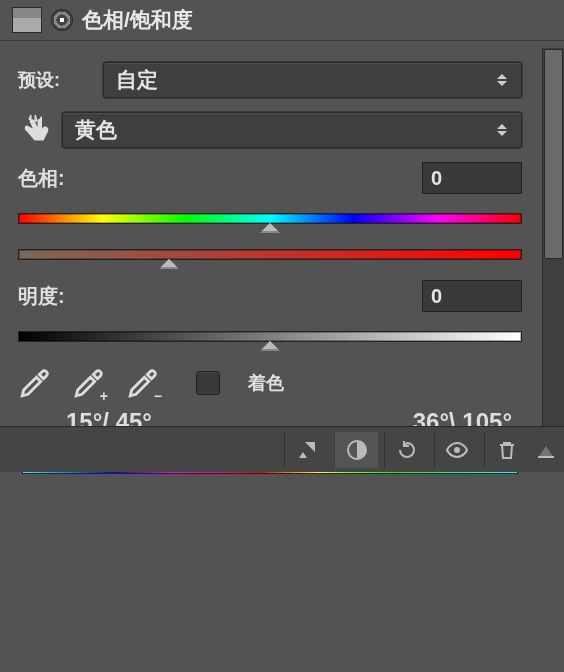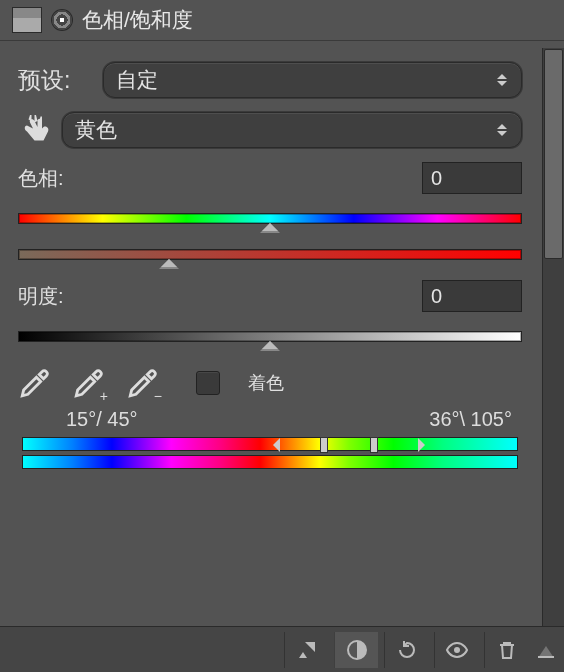--- a/index.html
+++ b/index.html
@@ -4,21 +4,21 @@
 <style>
   * { margin: 0; padding: 0; box-sizing: border-box; }
   body {
     width: 564px; height: 672px;
     background: #535353;
     font-family: "Microsoft YaHei", sans-serif;
     font-size: 20px;
     color: #e0e0e0;
     overflow: hidden;
   }
-  .container { width: 564px; height: 672px; position: relative; }
+  .container { width: 564px; height: 472px; position: relative; font-weight: bold; }
 
   
   .header {
     display: flex; align-items: center; gap: 10px;
     padding: 6px 12px;
     border-bottom: 1px solid #3a3a3a;
   }
   .icon-preset {
     width: 30px; height: 26px;
     background: linear-gradient(#888 0 40%, #aaa 40% 100%);
@@ -28,27 +28,27 @@
     width: 20px; height: 20px; border-radius: 50%;
     background: radial-gradient(circle, #fff 0 18%, #444 18% 40%, #888 40% 60%, #444 60% 80%, #888 80%);
     box-shadow: 0 0 0 1px #2a2a2a;
   }
   .title { font-size: 21px; color: #e8e8e8; }
 
   
   .content { padding: 18px 18px 10px 18px; position: absolute; width: 540px; top: 44px; }
 
   .row { display: flex; align-items: center; margin-bottom: 14px; }
-  .label { width: 85px; font-size: 23px; }
+  .label { width: 85px; font-size: 18px; }
 
   .select {
     flex: 1;
     background: #3f3f3f;
     border: 1px solid #2a2a2a;
-    border-radius: 12px;
+    border-radius: 3px;
     box-shadow: inset 0 1px 0 rgba(255,255,255,0.08), 0 0 0 1px rgba(0,0,0,0.3);
     height: 36px;
     display: flex; align-items: center; justify-content: space-between;
     padding: 0 12px;
     color: #e4e4e4;
     font-size: 21px;
   }
   .updown {
     width: 14px; display: flex; flex-direction: column; align-items: center; gap: 2px;
   }
@@ -111,21 +111,21 @@
 
   .checkbox {
     width: 24px; height: 24px; background: #3a3a3a;
     border: 1px solid #222; border-radius: 3px;
     box-shadow: inset 0 1px 0 rgba(255,255,255,0.07);
     margin-left: 16px;
   }
   .colorize-label { font-size: 18px; margin-left: 8px; }
 
   
-  .range-labels { display: flex; justify-content: space-between; margin: 6px 10px 6px 48px; font-size: 20px; color: #ddd; }
+  .range-labels { display: flex; justify-content: space-between; margin: 6px 10px 6px 48px; font-size: 24px; color: #ddd; }
 
   
   .range-bar {
     height: 14px; margin: 0 4px 4px 4px;
     border: 1px solid #222;
     position: relative;
   }
   .range-bar.spectrum {
     background: linear-gradient(90deg,
       #00ffff 0%, #0080ff 10%, #0000ff 18%, #ff00ff 30%, #ff0080 40%,

